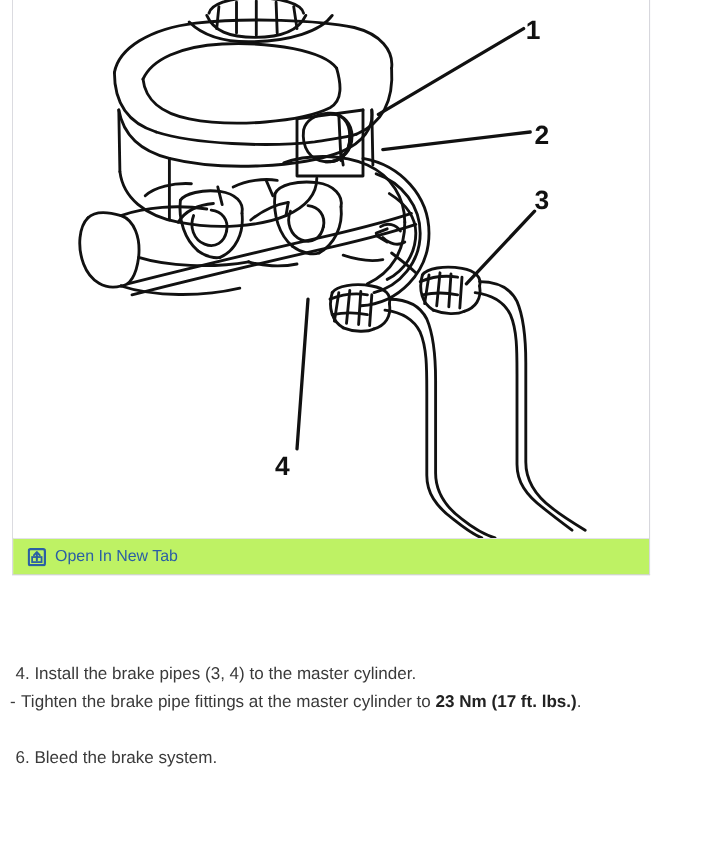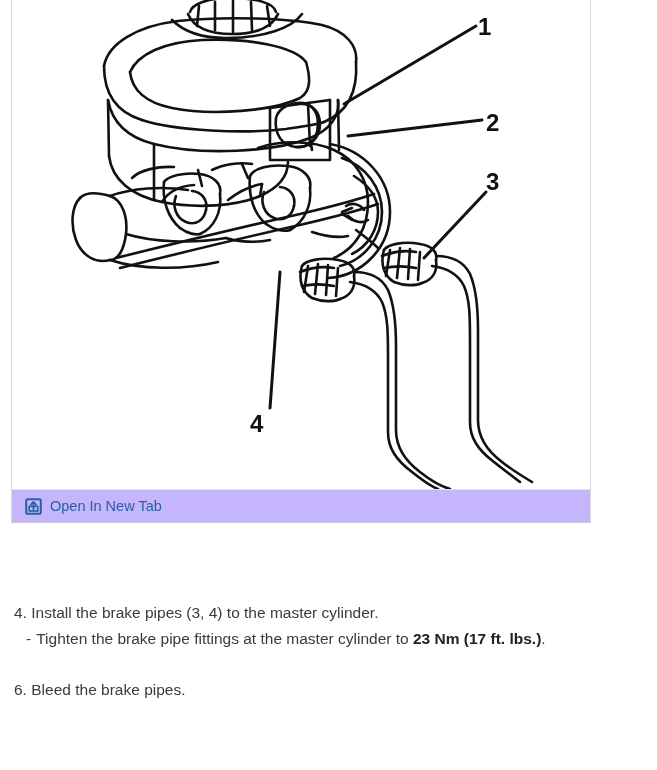--- a/index.html
+++ b/index.html
@@ -46,21 +46,21 @@
     top: 0;
     width: 578px;
     height: 489px;
     display: block;
   }
 
   
   #viewer-toolbar {
     flex: 0 0 33px;
     height: 33px;
-    background: #c4b5fd;
+    background: #bef264;
     border-top: 1px solid #e2e2e9;
     display: flex;
     align-items: center;
     justify-content: space-between;
     padding: 0 6px 0 10px;
   }
   .tool-btn {
     display: flex;
     align-items: center;
     gap: 8px;
@@ -92,21 +92,21 @@
     width: 527px;
   }
   .step-line {
     font-size: 15.5px;
     line-height: 26px;
     color: #3a3a3a;
     padding-left: 14px;
     white-space: nowrap;
   }
   .sub-line {
-    padding-left: 26px;
+    padding-left: 9px;
   }
   .sub-line .dash { margin-right: 5px; }
   .torque { font-weight: bold; color: #222222; }
   .group-gap { height: 25px; }
 </style>
 </head>
 <body>
 
 <div id="viewer-panel">
 
@@ -264,16 +264,16 @@
 
   <div class="step-line sub-line">
     <span class="dash">-</span><span>Tighten the brake pipe fittings at the master cylinder to </span><span class="torque">23 Nm (17 ft. lbs.)</span><span>.</span>
   </div>
 
   <div class="group-gap"></div>
 
 
   <div class="step-line">
     <span>6.</span>
-    <span>Bleed the brake pipes.</span>
+    <span>Bleed the brake system.</span>
   </div>
 
 </div>
 
 </body></html>

